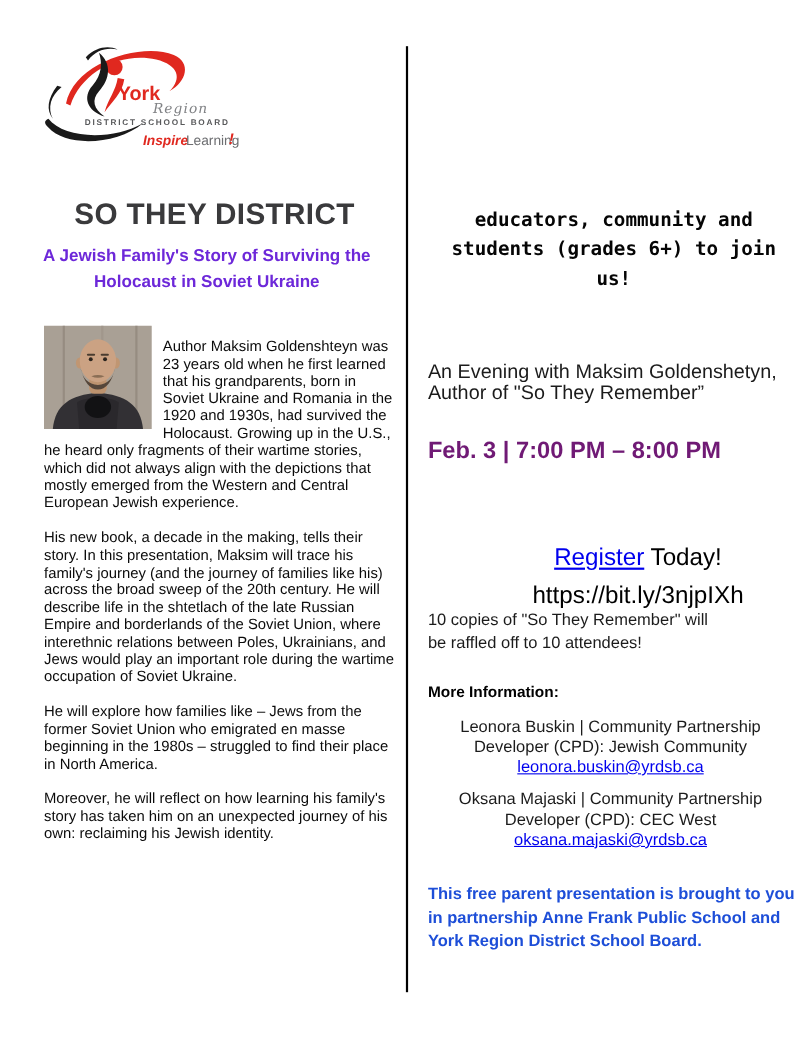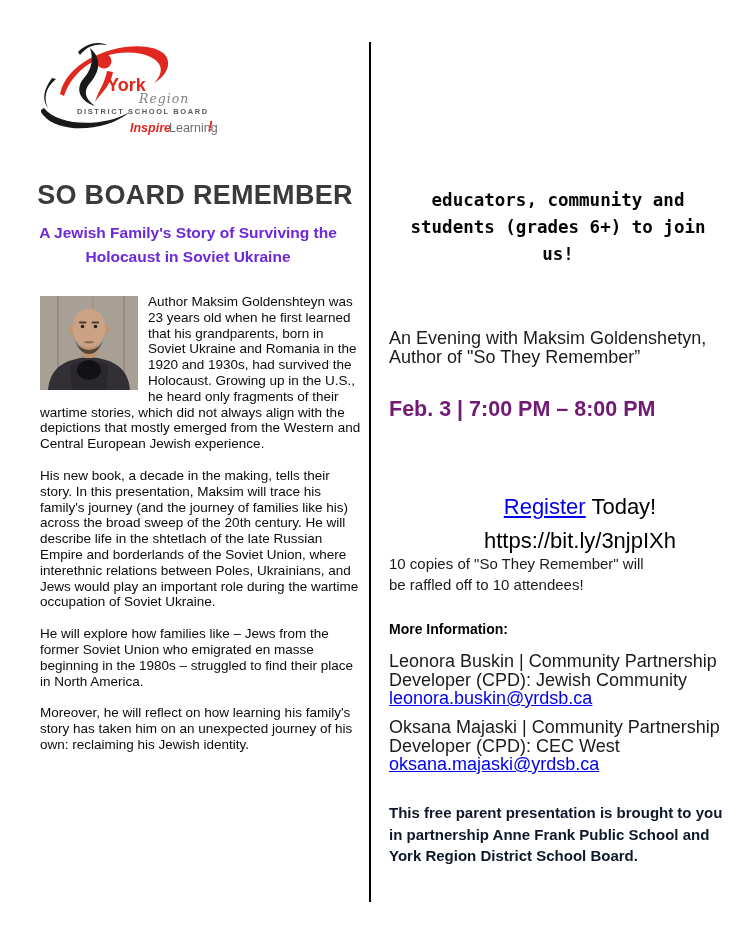--- a/index.html
+++ b/index.html
@@ -14,39 +14,39 @@
   .logo { position:absolute; left:40px; top:38px; width:178px; height:102px; }
   .title {
     position:absolute; left:30px; top:180px; width:330px; text-align:center;
     font-size:27px; font-weight:bold; color:#3a3a3c; letter-spacing:0.3px;
   }
   .subtitle {
     position:absolute; left:33px; top:221px; width:310px; text-align:center;
     font-size:15.5px; font-weight:bold; color:#6d28d9; line-height:23.5px;
   }
   .body { position:absolute; left:40px; top:294px; width:322px; font-size:13.5px; line-height:15.8px; color:#0b0b0b; }
-  .body p { margin:0 0 16px 0; }
+  .body p { margin:13px 0 16px 0; }
   .photo { float:left; width:98px; height:94px; margin:2px 10px 2px 0; display:block; }
 
   
   .welcome {
     position:absolute; left:388px; top:187px; width:340px; text-align:center;
     font-family:"DejaVu Sans Mono", monospace; font-weight:bold;
     font-size:17.5px; line-height:27px; color:#050505;
   }
   .event { position:absolute; left:389px; top:329px; width:335px; font-size:18px; line-height:19px; color:#1b1b1b; }
   .datetime { position:absolute; left:389px; top:397px; width:340px; font-size:21.5px; font-weight:bold; color:#701a75; }
   .register-block { position:absolute; left:411px; top:452px; width:338px; text-align:center; font-size:22px; font-weight:normal; line-height:33.5px; color:#000;margin-top:38px; }
   a.blue-link { color:#0000ee; text-decoration:underline; cursor:pointer; }
   .raffle { position:absolute; left:389px; top:553px; width:274px; font-size:15px; line-height:21px; color:#1b1b1b; }
   .more-info { position:absolute; left:389px; top:621px; width:330px; font-size:14px; font-weight:bold; color:#000; }
-  .contact { position:absolute; left:389px; width:332px; font-size:18px; line-height:18.5px; color:#1b1b1b; }
+  .contact { position:absolute; left:389px; width:332px; font-size:15px; line-height:18.5px; color:#1b1b1b;text-align:center; }
   .contact-1 { top:652px; } .contact-2 { top:718px; }
   .contact .email { display:block; }
-  .footer { position:absolute; left:389px; top:802px; width:342px; font-size:15px; font-weight:bold; line-height:21.5px; color:#0f172a; }
+  .footer { position:absolute; left:389px; top:802px; width:342px; font-size:15px; font-weight:bold; line-height:21.5px; color:#1d4ed8; }
 </style>
 </head>
 <body>
 
 <div class="page">
 
   <svg class="logo" viewBox="0 0 178 102" xmlns="http://www.w3.org/2000/svg">
 
     <g>
       <path d="M20,56 C28,18 90,0 118,12 C134,19 130,36 114,45 C126,33 122,21 102,16 C68,9 34,28 24,58 Z" fill="#e0281f"></path>
@@ -63,21 +63,21 @@
     <text x="67" y="53" font-family="Liberation Sans, sans-serif" font-size="18" font-weight="bold" fill="#e0281f">York</text>
     <text x="99" y="65" font-family="DejaVu Serif, serif" font-style="italic" font-size="12.5" fill="#808285" letter-spacing="1">Region</text>
     <text x="37" y="76" font-family="Liberation Sans, sans-serif" font-size="7.5" font-weight="bold" fill="#58595b" letter-spacing="1.6">DISTRICT SCHOOL BOARD</text>
     <text x="90" y="94" font-family="Liberation Sans, sans-serif" font-style="italic" font-size="12.5" font-weight="bold" fill="#e0281f">Inspire</text>
     <text x="129" y="94" font-family="Liberation Sans, sans-serif" font-size="12.5" fill="#6d6e71">Learning</text>
     <text x="168" y="93" font-family="Liberation Sans, sans-serif" font-style="italic" font-size="14" font-weight="bold" fill="#e0281f">!</text>
   </svg>
 
   <div class="divider"></div>
 
-  <div class="title">SO BOARD REMEMBER</div>
+  <div class="title">SO THEY DISTRICT</div>
   <div class="subtitle">A Jewish Family's Story of Surviving the Holocaust in Soviet Ukraine</div>
 
   <div class="body">
 
     <svg class="photo" viewBox="0 0 98 94" xmlns="http://www.w3.org/2000/svg">
       <rect x="0" y="0" width="98" height="94" fill="#b0a79c"></rect>
       <rect x="0" y="0" width="98" height="94" fill="#9d9489" opacity="0.35"></rect>
       <rect x="17" y="0" width="2" height="94" fill="#968c81"></rect>
       <rect x="52" y="0" width="2" height="94" fill="#a1978c"></rect>
       <rect x="83" y="0" width="2" height="94" fill="#968c81"></rect>

